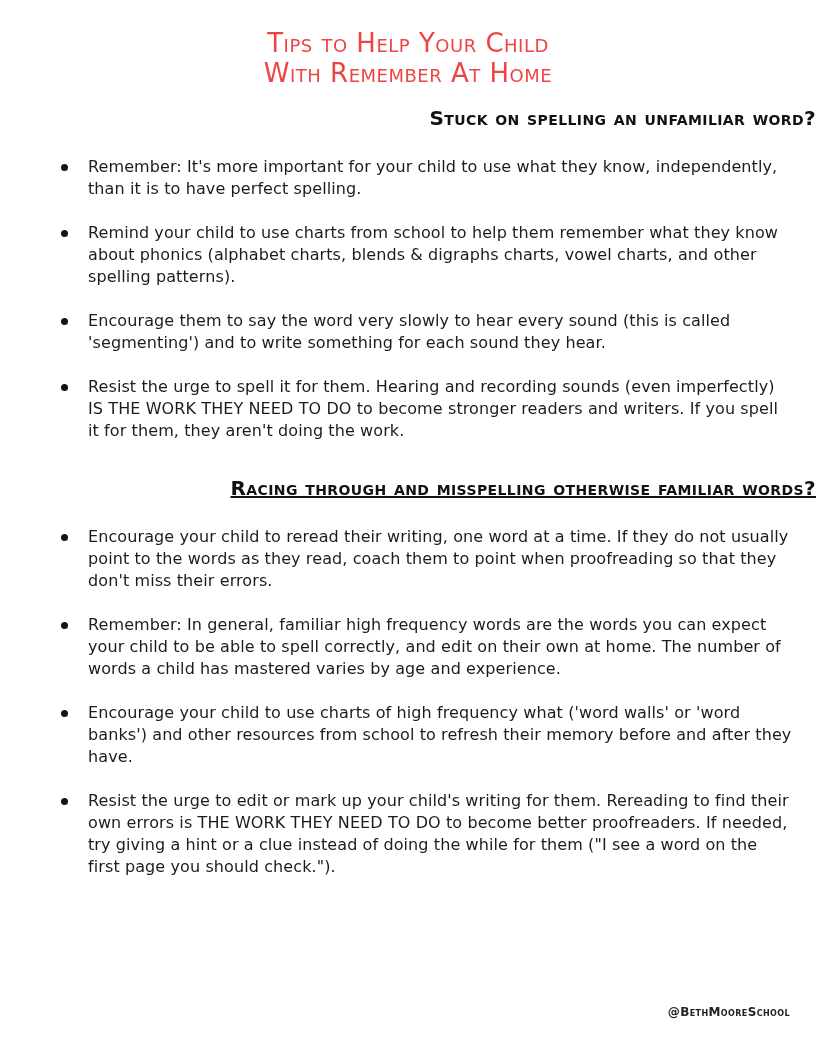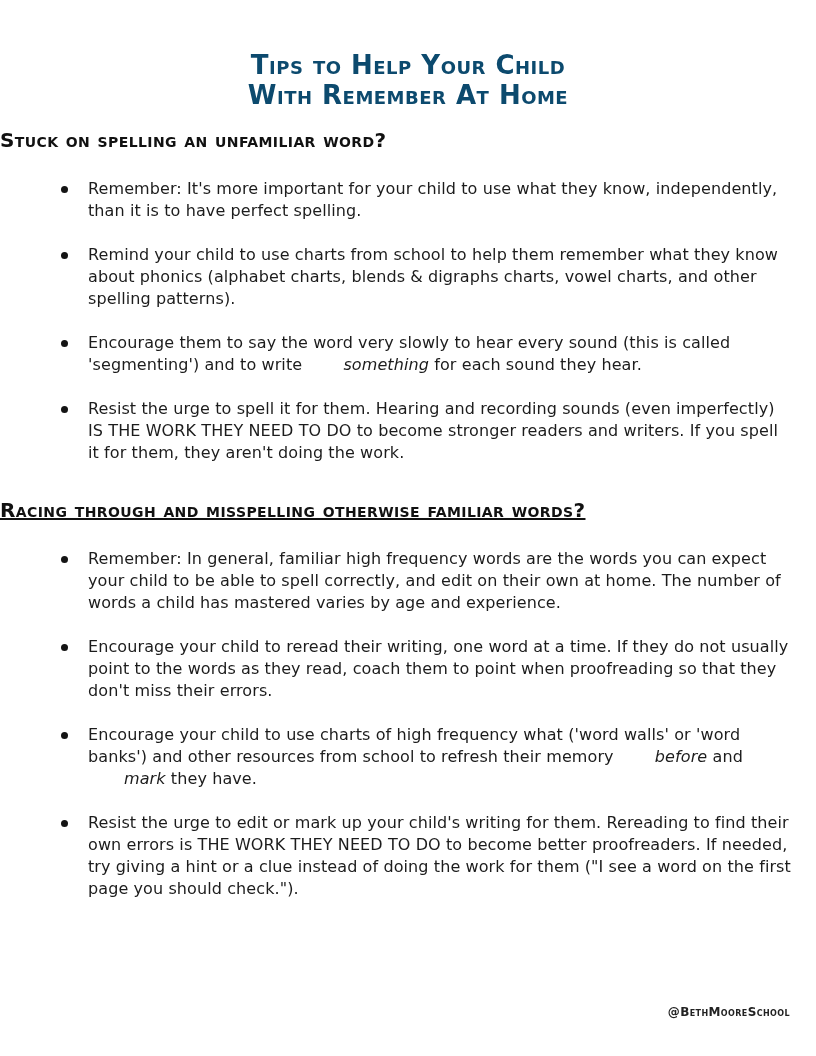--- a/index.html
+++ b/index.html
@@ -12,32 +12,32 @@
     width: 816px;
     height: 1056px;
     margin: 0 auto;
     background: #ffffff;
     color: #1c1c1c;
     font-family: "DejaVu Sans", "Liberation Sans", sans-serif;
     overflow: hidden;
     box-sizing: border-box;
   }
   .doc-title {
-    padding-top: 50px;
+    padding-top: 28px;
     text-align: center;
     font-size: 26px;
     line-height: 30px;
-    font-weight: bold;
+    font-weight: normal;
     font-variant: small-caps;
     letter-spacing: 0.5px;
-    color: #0c4a6e;
+    color: #ef4444;
   }
   .section-heading {
     margin-top: 18px;
-    text-align: left;
+    text-align: right;
     font-size: 20px;
     line-height: 24px;
     font-weight: bold;
     font-variant: small-caps;
     letter-spacing: 0.4px;
     color: #111;
   }
   .section-heading.second {
     margin-top: 34px;
     text-decoration: underline;
@@ -57,22 +57,20 @@
   ul.bullets li .dot {
     position: absolute;
     left: -27px;
     top: 8px;
     width: 7px;
     height: 7px;
     border-radius: 50%;
     background: #141414;
   }
   .em {
-    font-style: italic;
-    margin-left: 36px;
   }
   .footer-credit {
     position: absolute;
     right: 26px;
     bottom: 37px;
     font-size: 12px;
     font-weight: bold;
     font-variant: small-caps;
     letter-spacing: 0.4px;
     color: #222;
@@ -91,21 +89,21 @@
   <div class="section-heading">Stuck on spelling an unfamiliar word?</div>
   <ul class="bullets">
       <li><span class="dot"></span><span>Remember: It's more important for your child to use what they know, independently, than it is to have perfect spelling.</span></li>
       <li><span class="dot"></span><span>Remind your child to use charts from school to help them remember what they know about phonics (alphabet charts, blends &amp; digraphs charts, vowel charts, and other spelling patterns).</span></li>
       <li><span class="dot"></span><span>Encourage them to say the word very slowly to hear every sound (this is called 'segmenting') and to write </span><span class="em">something</span><span> for each sound they hear.</span></li>
       <li><span class="dot"></span><span>Resist the urge to spell it for them. Hearing and recording sounds (even imperfectly) IS THE WORK THEY NEED TO DO to become stronger readers and writers. If you spell it for them, they aren't doing the work.</span></li>
     </ul>
 
   <div class="section-heading second">Racing through and misspelling otherwise familiar words?</div>
   <ul class="bullets">
+      <li><span class="dot"></span><span>Encourage your child to reread their writing, one word at a time. If they do not usually point to the words as they read, coach them to point when proofreading so that they don't miss their errors.</span></li>
       <li><span class="dot"></span><span>Remember: In general, familiar high frequency words are the words you can expect your child to be able to spell correctly, and edit on their own at home. The number of words a child has mastered varies by age and experience.</span></li>
-      <li><span class="dot"></span><span>Encourage your child to reread their writing, one word at a time. If they do not usually point to the words as they read, coach them to point when proofreading so that they don't miss their errors.</span></li>
-      <li><span class="dot"></span><span>Encourage your child to use charts of high frequency what ('word walls' or 'word banks') and other resources from school to refresh their memory </span><span class="em">before</span><span> and </span><span class="em">mark</span><span> they have.</span></li>
-      <li><span class="dot"></span><span>Resist the urge to edit or mark up your child's writing for them. Rereading to find their own errors is THE WORK THEY NEED TO DO to become better proofreaders. If needed, try giving a hint or a clue instead of doing the work for them ("I see a word on the first page you should check.").</span></li>
+      <li><span class="dot"></span><span>Encourage your child to use charts of high frequency what ('word walls' or 'word banks') and other resources from school to refresh their memory </span><span class="em">before</span><span> and </span><span class="em">after</span><span> they have.</span></li>
+      <li><span class="dot"></span><span>Resist the urge to edit or mark up your child's writing for them. Rereading to find their own errors is THE WORK THEY NEED TO DO to become better proofreaders. If needed, try giving a hint or a clue instead of doing the while for them ("I see a word on the first page you should check.").</span></li>
     </ul>
 
   <div class="footer-credit">@BethMooreSchool</div>
 
 </div>
 
 </body></html>

